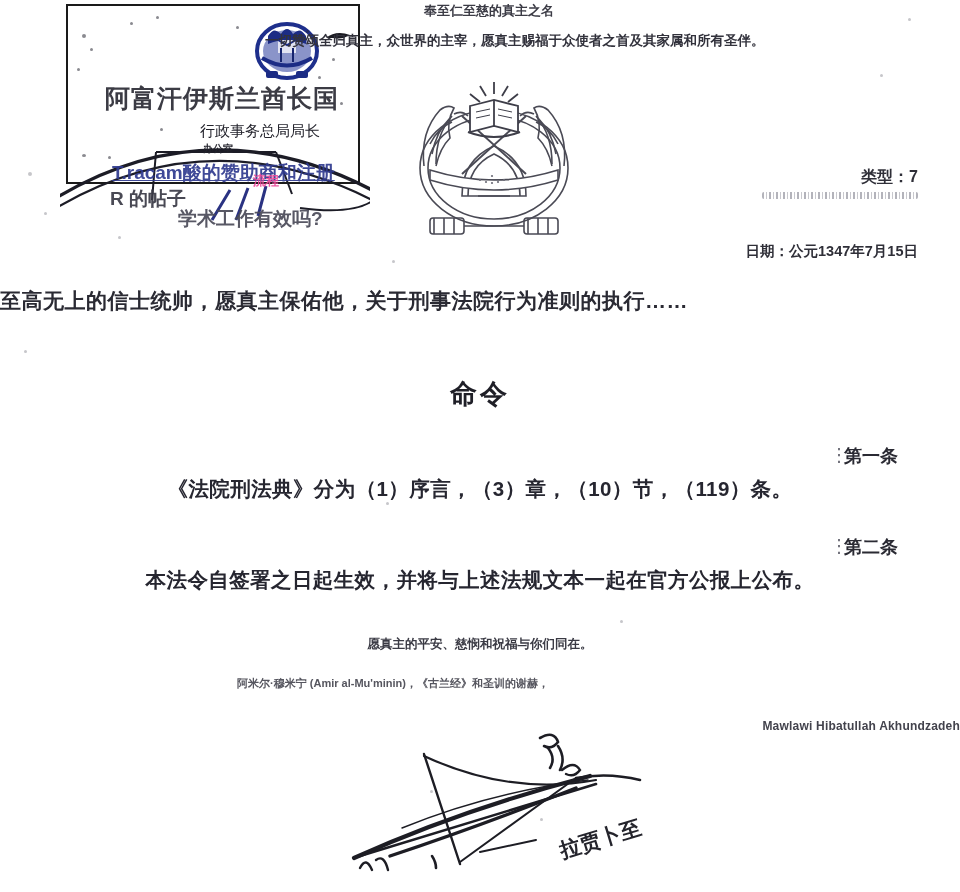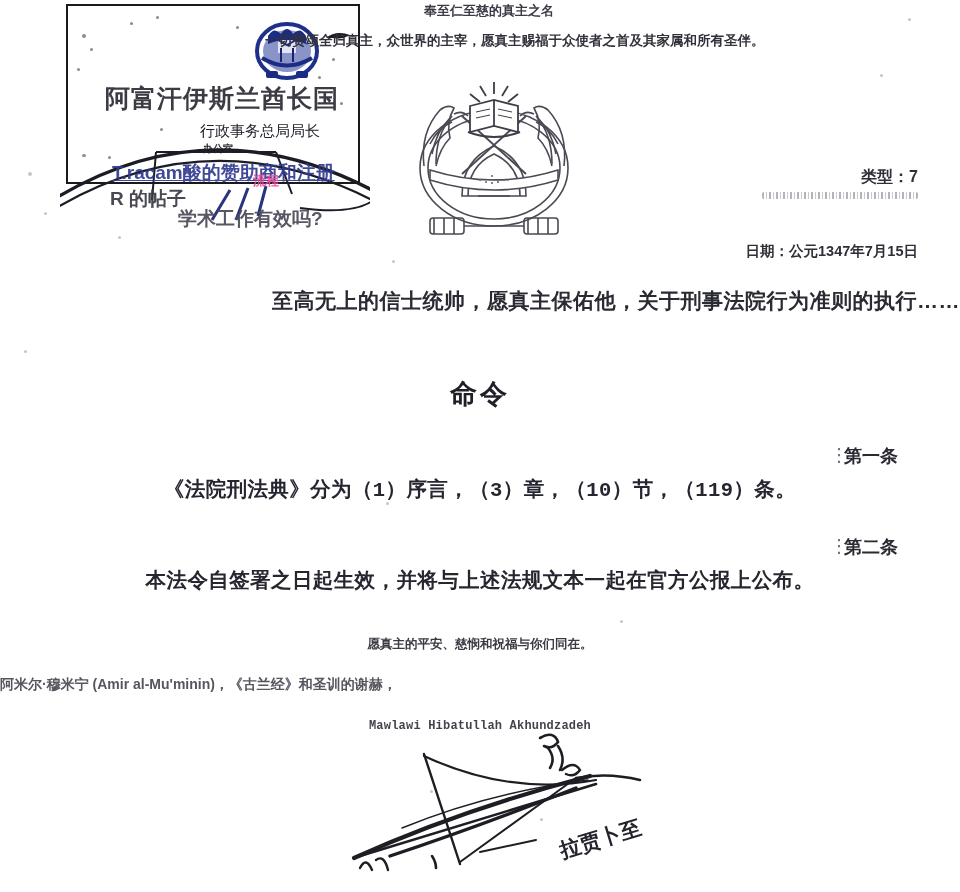--- a/index.html
+++ b/index.html
@@ -71,58 +71,58 @@
     background:repeating-linear-gradient(90deg,#9a9aa4 0 2px,transparent 2px 4px,#b6b6bd 4px 5px,transparent 5px 7px);
     opacity:.75; border-radius:2px;
   }
   .meta-date {
     position:absolute; right:42px; top:210px;
     font-size:14.5px; font-weight:700; color:#2f2f38; white-space:nowrap;margin-top:32px;
   }
 
   
   .subject {
-    position:absolute; left:0; top:287px; width:960px; text-align:right;
+    position:absolute; left:0; top:287px; width:960px; text-align:left;
     font-size:21px; font-weight:700; color:#2a2a33; letter-spacing:.5px;
   }
   .decree-title {
     position:absolute; left:0; top:357px; width:960px; text-align:center;
     font-size:27px; font-weight:700; color:#1f1f27; letter-spacing:3px;margin-top:19px;
   }
 
   
   .art-head {
     position:absolute; right:62px;
     font-size:18px; font-weight:700; color:#2a2a33; white-space:nowrap;
   }
   .art-head .tick {
     display:inline-block; width:14px; color:#6b6b76; font-weight:400;
     transform:translateY(-1px);
   }
   .art-body {
     position:absolute; left:0; width:960px; text-align:center;
-    font-size:20.5px; font-weight:700; color:#262630; letter-spacing:.4px;font-family:Liberation Mono, monospace;
+    font-size:20.5px; font-weight:700; color:#262630; letter-spacing:.4px;
   }
   #art1-head { top:444px; }
   #art1-body { top:475px; }
   #art2-head { top:535px; }
   #art2-body { top:566px; }
 
   
   .closing {
     position:absolute; left:0; top:636px; width:960px; text-align:center;
     font-size:12.5px; font-weight:700; color:#3a3a44;
   }
   .attribution {
-    position:absolute; left:0; top:676px; width:786px; text-align:left;
-    font-size:14px; font-weight:700; color:#56565f;
+    position:absolute; left:0; top:676px; width:786px; text-align:center;
+    font-size:11px; font-weight:700; color:#56565f;
   }
   .signer-name {
-    position:absolute; left:0; top:719px; width:960px; text-align:center;
-    font-size:12px; font-weight:700; color:#43434d; letter-spacing:.2px;font-family:Liberation Mono, monospace;
+    position:absolute; left:0; top:719px; width:960px; text-align:right;
+    font-size:12px; font-weight:700; color:#43434d; letter-spacing:.2px;
   }
 
   
   .signature { position:absolute; left:340px; top:730px; width:320px; height:160px; }
   .hand-note {
     position:absolute; left:556px; top:838px;
     font-size:21px; font-weight:700; color:#24242c;
     transform:rotate(-17deg); transform-origin:left top; white-space:nowrap;
   }
 

